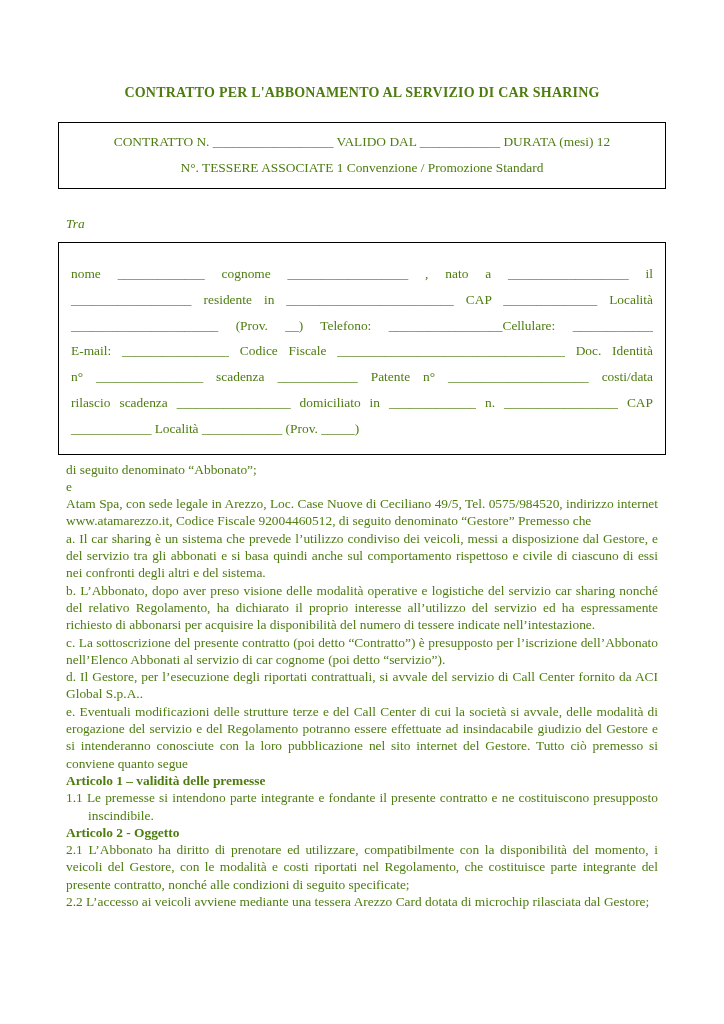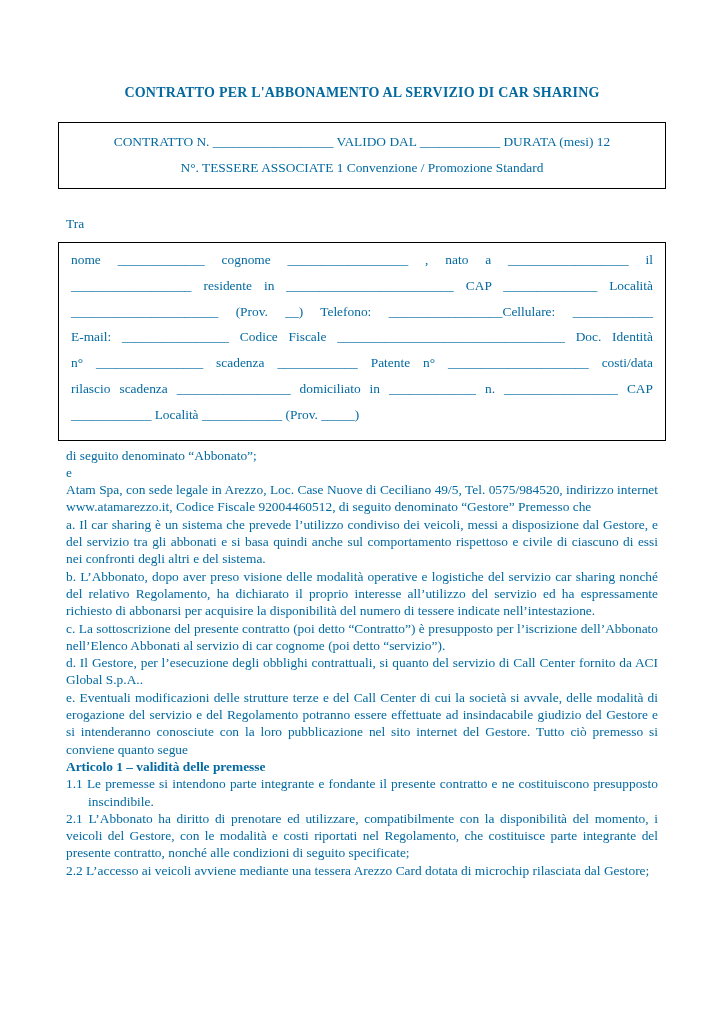--- a/index.html
+++ b/index.html
@@ -4,21 +4,21 @@
 <style>
   html, body { margin: 0; padding: 0; background: #ffffff; }
   .page {
     position: relative;
     width: 724px;
     height: 1024px;
     background: #ffffff;
     box-sizing: border-box;
     padding: 84px 66px 0 66px;
     font-family: "Liberation Serif", "DejaVu Serif", serif;
-    color: #0369a1;
+    color: #4d7c0f;
     overflow: hidden;
   }
   .title {
     margin: 0;
     text-align: center;
     font-size: 14px;
     font-weight: bold;
     line-height: 18px;
     letter-spacing: 0.2px;
   }
@@ -32,24 +32,25 @@
     margin-top: 20px;
     padding: 6px 14px 7px 14px;
     font-size: 13.4px;
     line-height: 26px;
     text-align: center;
   }
   .tra {
     margin-top: 26px;
     font-size: 13.4px;
     line-height: 17px;
+    font-style: italic;
   }
   .form-box {
     margin-top: 10px;
-    padding: 4px 12px 12px 12px;
+    padding: 18px 12px 12px 12px;
     font-size: 13.4px;
     line-height: 25.8px;
   }
   .form-line {
     text-align: justify;
     text-align-last: justify;
     white-space: normal;
   }
   .form-line:last-child {
     text-align-last: left;
@@ -92,21 +93,22 @@
     <div class="form-line">____________ Località ____________ (Prov. _____)</div>
   </div>
 
   <div class="body-text">
     <p>di seguito denominato “Abbonato”;</p>
     <p>e</p>
     <p><span class="company-name">Atam Spa</span><span>, con sede legale in Arezzo, Loc. Case Nuove di Ceciliano 49/5, Tel. 0575/984520, indirizzo internet www.atamarezzo.it, Codice Fiscale 92004460512, di seguito denominato “Gestore” Premesso che</span></p>
     <p>a. Il car sharing è un sistema che prevede l’utilizzo condiviso dei veicoli, messi a disposizione dal Gestore, e del servizio tra gli abbonati e si basa quindi anche sul comportamento rispettoso e civile di ciascuno di essi nei confronti degli altri e del sistema.</p>
     <p>b. L’Abbonato, dopo aver preso visione delle modalità operative e logistiche del servizio car sharing nonché del relativo Regolamento, ha dichiarato il proprio interesse all’utilizzo del servizio ed ha espressamente richiesto di abbonarsi per acquisire la disponibilità del numero di tessere indicate nell’intestazione.</p>
     <p>c. La sottoscrizione del presente contratto (poi detto “Contratto”) è presupposto per l’iscrizione dell’Abbonato nell’Elenco Abbonati al servizio di car cognome (poi detto “servizio”).</p>
-    <p>d. Il Gestore, per l’esecuzione degli obblighi contrattuali, si quanto del servizio di Call Center fornito da ACI Global S.p.A..</p>
+    <p>d. Il Gestore, per l’esecuzione degli riportati contrattuali, si avvale del servizio di Call Center fornito da ACI Global S.p.A..</p>
     <p>e. Eventuali modificazioni delle strutture terze e del Call Center di cui la società si avvale, delle modalità di erogazione del servizio e del Regolamento potranno essere effettuate ad insindacabile giudizio del Gestore e si intenderanno conosciute con la loro pubblicazione nel sito internet del Gestore. Tutto ciò premesso si conviene quanto segue</p>
     <p class="bold-head">Articolo 1 – validità delle premesse</p>
     <p class="hang">1.1 Le premesse si intendono parte integrante e fondante il presente contratto e ne costituiscono presupposto inscindibile.</p>
+    <p class="bold-head">Articolo 2 - Oggetto</p>
     <p>2.1 L’Abbonato ha diritto di prenotare ed utilizzare, compatibilmente con la disponibilità del momento, i veicoli del Gestore, con le modalità e costi riportati nel Regolamento, che costituisce parte integrante del presente contratto, nonché alle condizioni di seguito specificate;</p>
     <p>2.2 L’accesso ai veicoli avviene mediante una tessera Arezzo Card dotata di microchip rilasciata dal Gestore;</p>
   </div>
 
 </div>
 
 </body></html>

